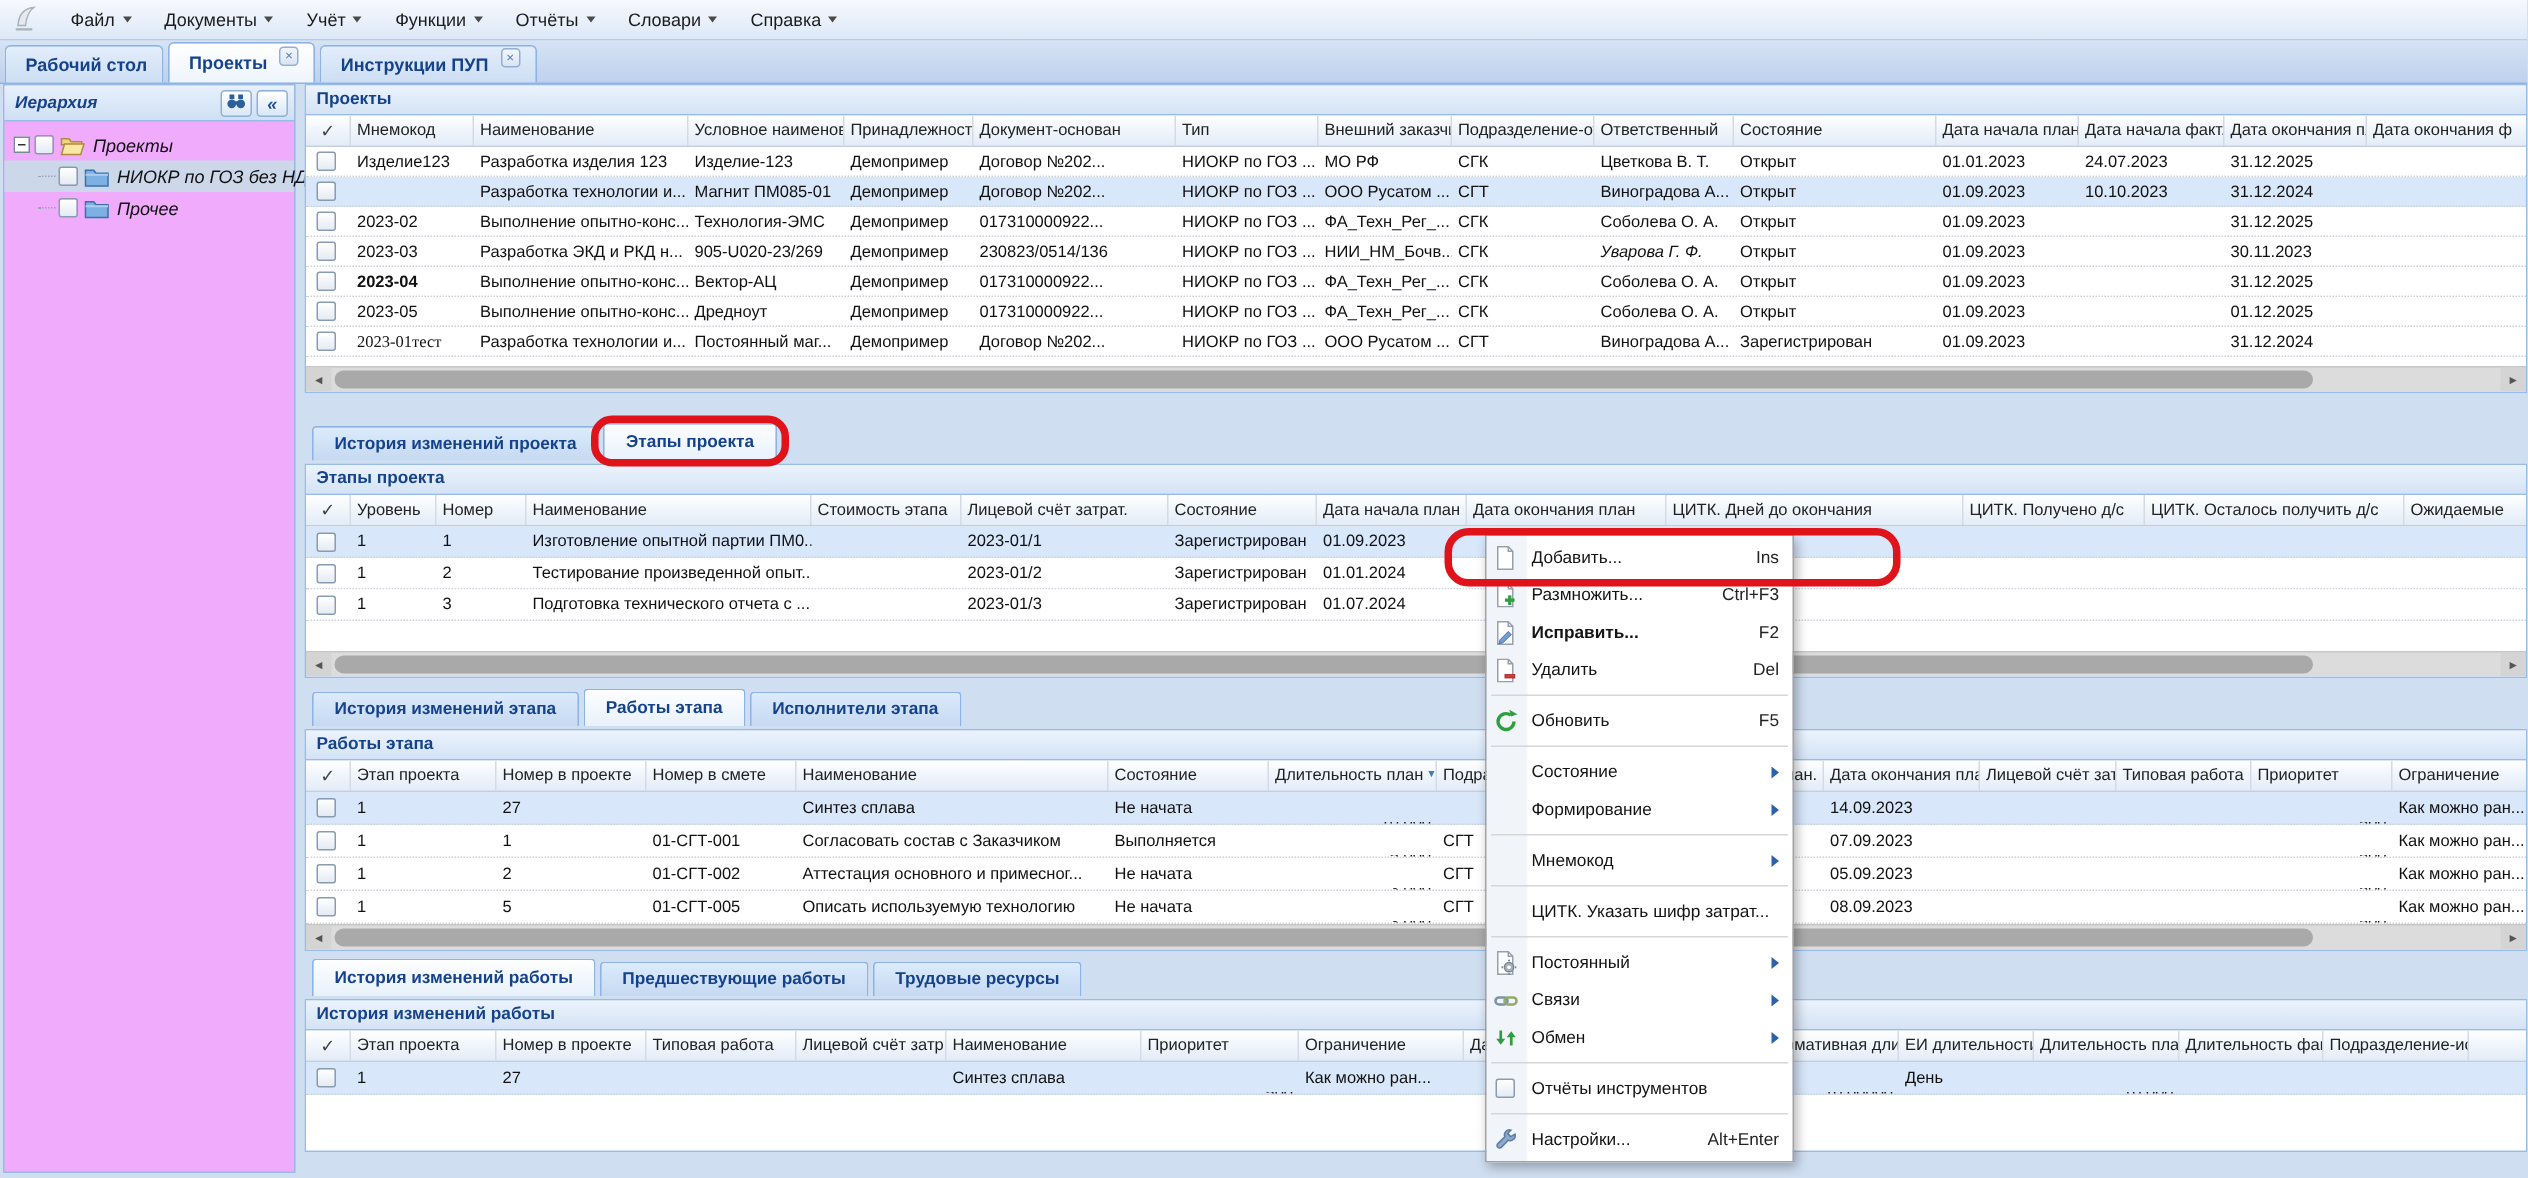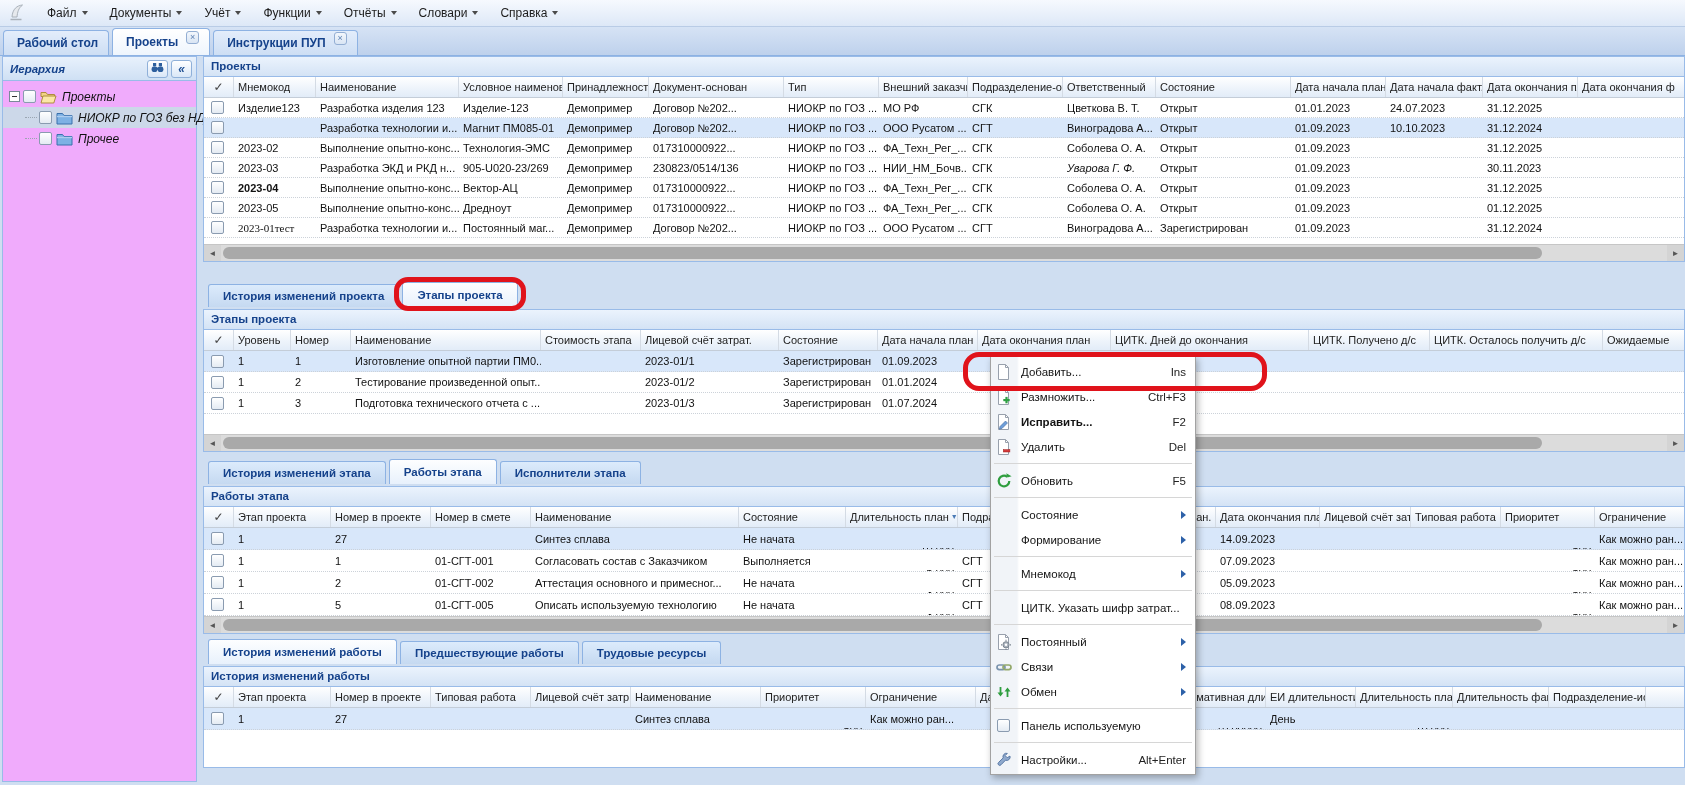--- a/index.html
+++ b/index.html
@@ -713,21 +713,21 @@
           </svg>
         </span>
         <span class="cm-label">Обмен</span>
         <span class="cm-arrow"></span>
       </div>
       <div class="cm-sep"></div>
       <div class="cm-item">
         <span class="cm-icon">
           <span class="cb"></span>
         </span>
-        <span class="cm-label">Панель используемую</span>
+        <span class="cm-label">Отчёты инструментов</span>
       </div>
       <div class="cm-sep"></div>
       <div class="cm-item">
         <span class="cm-icon">
           <svg width="16" height="16" viewBox="0 0 16 16">
             <path d="M14 4.1 a3.4 3.4 0 0 1-4.5 4.1 L5 12.8 a1.7 1.7 0 1 1-2.4-2.4 L7.2 5.9 a3.4 3.4 0 0 1 4.1-4.5 L9.1 3.6 l2.1 2.1 Z" fill="#8fa9cd" stroke="#5b7aa6"></path>
           </svg>
         </span>
         <span class="cm-label">Настройки...</span>
         <span class="cm-sc">Alt+Enter</span>

